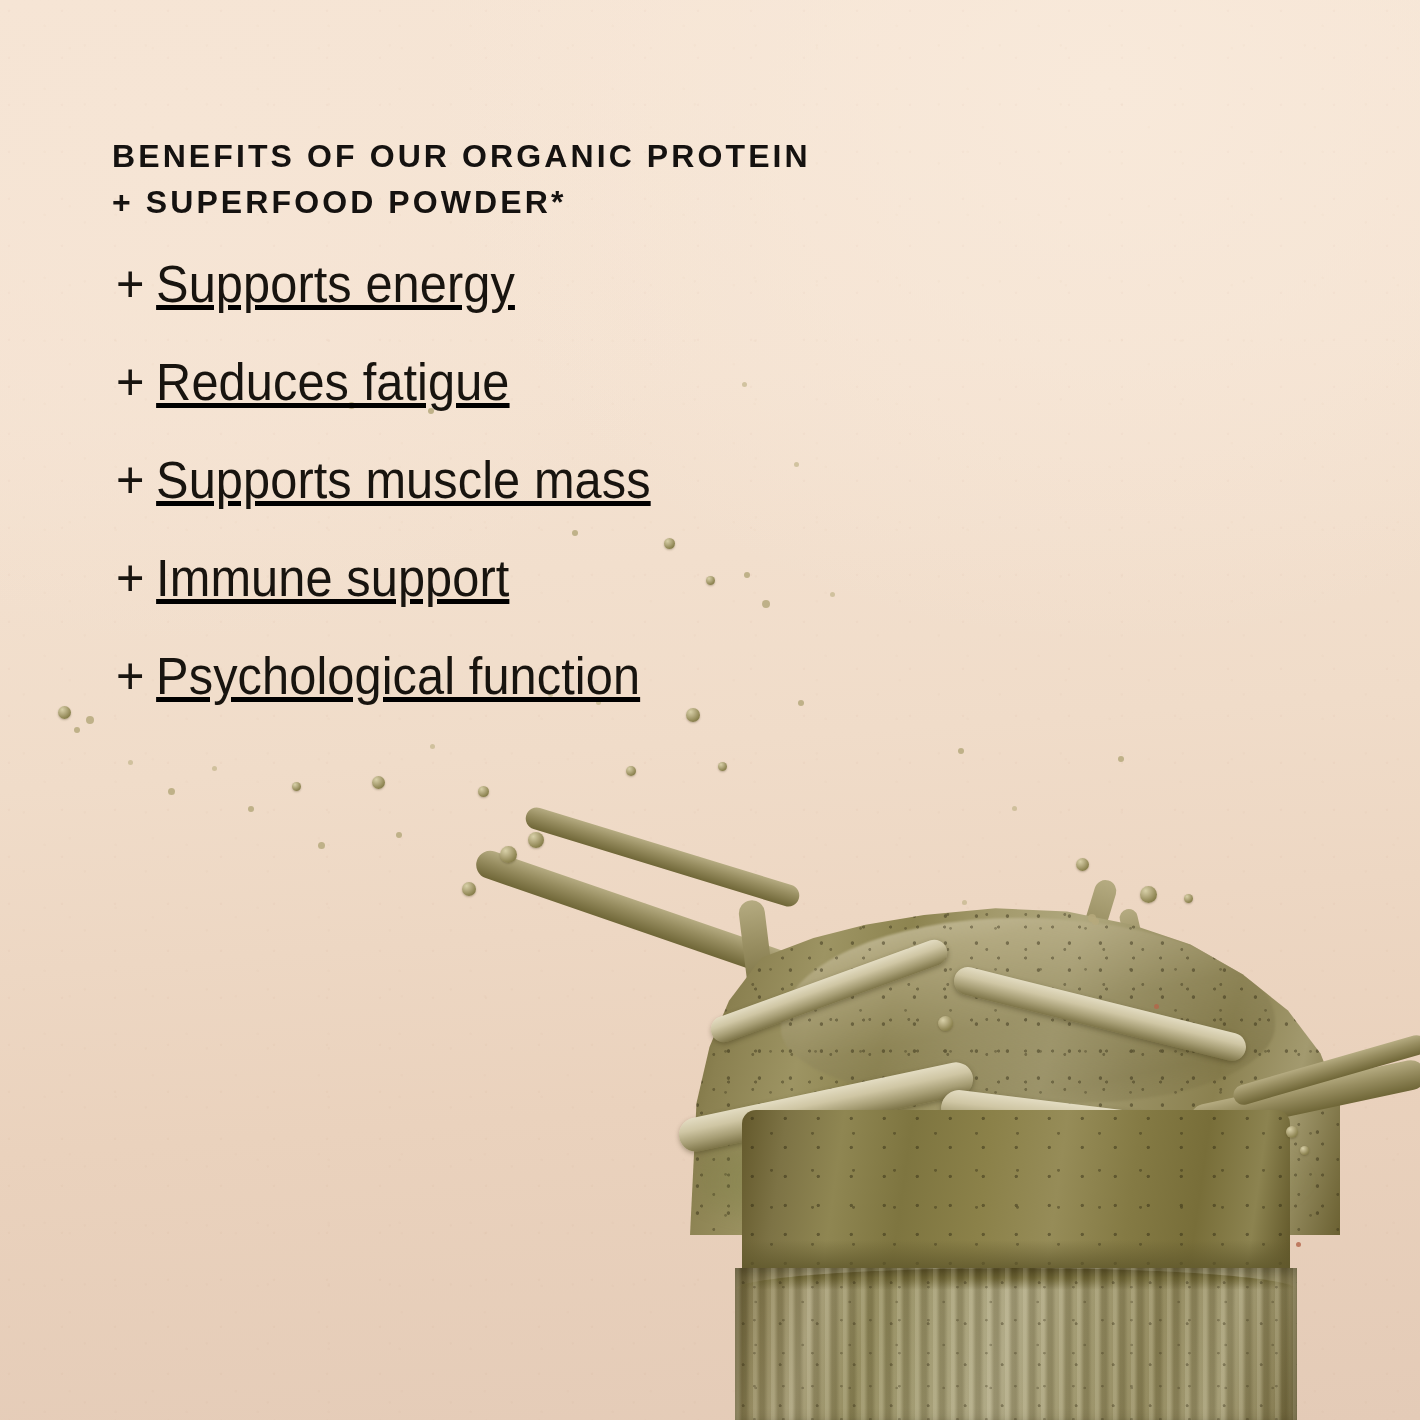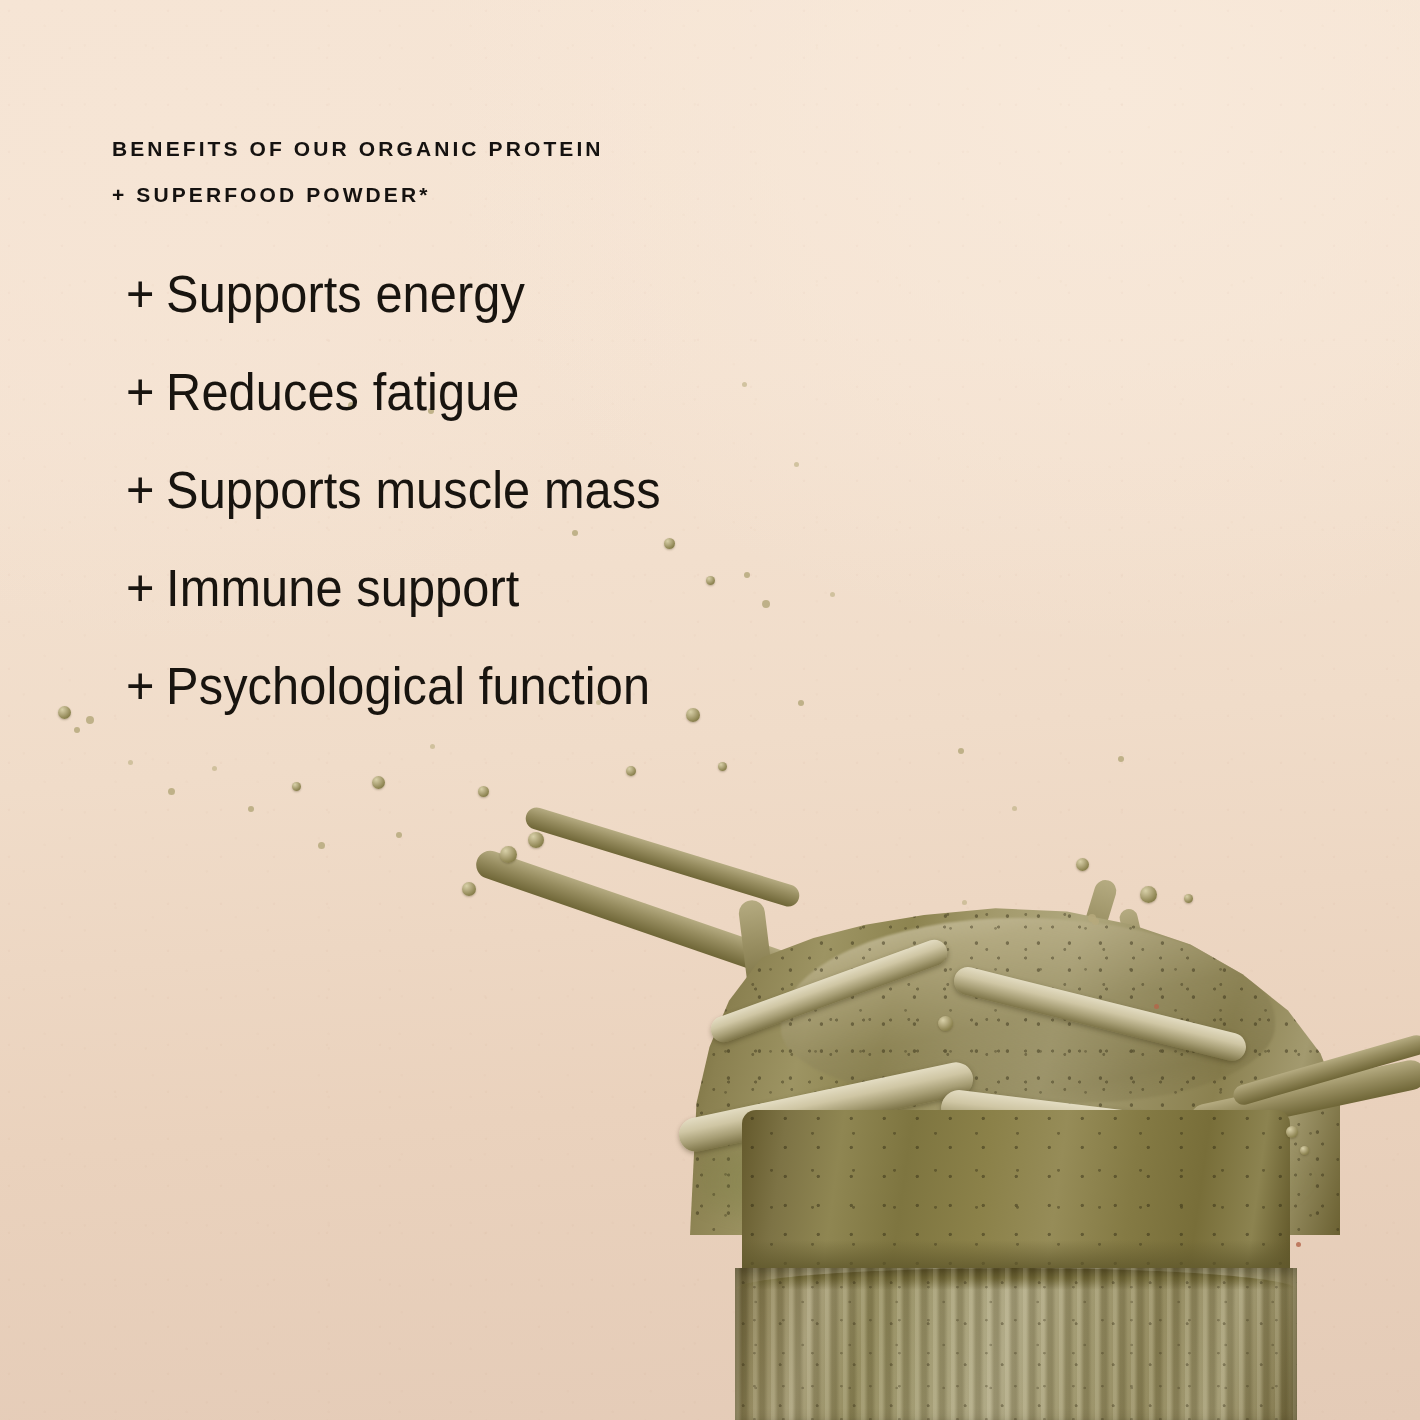--- a/index.html
+++ b/index.html
@@ -23,27 +23,27 @@
       radial-gradient(circle at 63% 41%, rgba(190,160,130,.13) 0 1px, transparent 1.6px),
       radial-gradient(circle at 39% 77%, rgba(190,160,130,.12) 0 1px, transparent 1.6px),
       radial-gradient(circle at 84% 61%, rgba(190,160,130,.11) 0 1px, transparent 1.6px);
     background-size:53px 47px,71px 63px,61px 59px,83px 79px;
   }
 
   
   .copy{position:absolute;left:0;top:0;width:1120px;z-index:40;}
   .headline{
     position:absolute;left:112px;top:112px;width:980px;
-    font-size:21px;font-weight:700;letter-spacing:3.1px;
+    font-size:32px;font-weight:700;letter-spacing:3.1px;
     line-height:46px;color:#151210;white-space:pre-line;
     text-transform:uppercase;
   }
   .benefits{
     position:absolute;left:108px;top:228px;width:900px;
-    list-style:none;margin:18px;padding:0;
+    list-style:none;margin:8px;padding:0;text-decoration:underline;
   }
   .benefits li{
     display:block;height:98px;line-height:98px;
     font-size:51px;font-weight:300;color:#18140f;
     letter-spacing:.1px;white-space:nowrap;
     transform:scaleX(.955);transform-origin:left center;
   }
   .benefits li .plus{display:inline-block;width:42px;}
 
   

